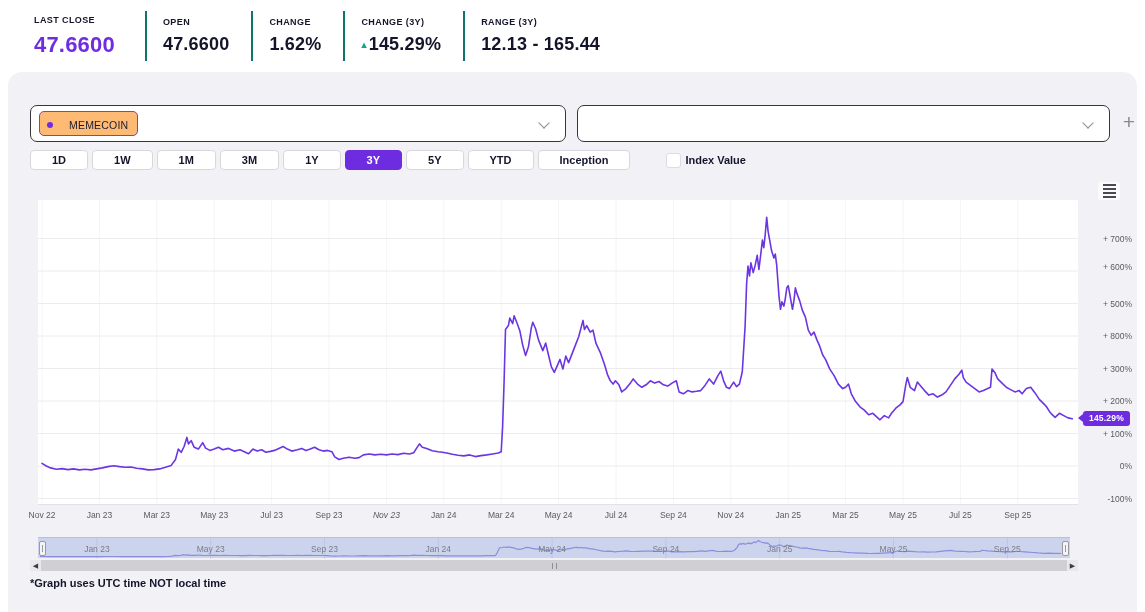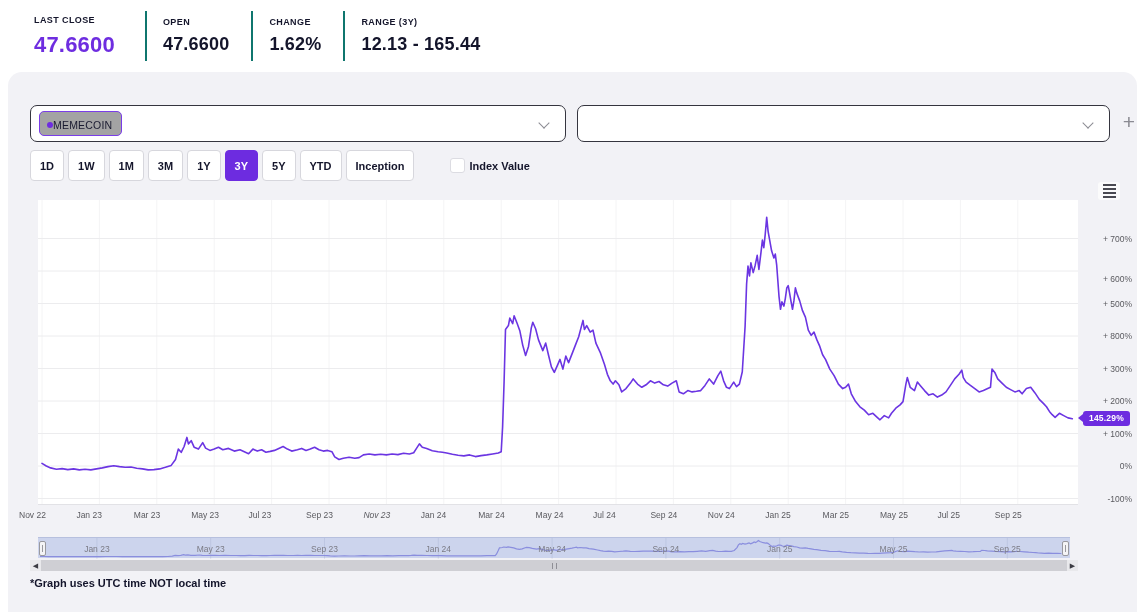--- a/index.html
+++ b/index.html
@@ -18,51 +18,51 @@
 
   
   .panel { position:absolute; left:8px; top:72px; width:1129px; height:540px;
     background:#f2f2f6; border-radius:14px 14px 0 0; }
 
   
   .select { position:absolute; top:33px; height:37px; background:#fff; border:1px solid #35353f;
     border-radius:7px; display:flex; align-items:center; }
   .select1 { left:22px; width:536px; }
   .select2 { left:569px; width:533px; }
-  .chip { display:flex; align-items:center; gap:0; margin-left:8px; height:25px;
-    border:1px solid #7a3de8; border-radius:5px; padding:2px 9px 0 7px; background:#a3a3a3; }
+  .chip { display:flex; align-items:center; gap:16px; margin-left:8px; height:25px;
+    border:1px solid #7a3de8; border-radius:5px; padding:2px 9px 0 7px; background:#fdba74; }
   .chip-dot { width:6px; height:6px; border-radius:50%; background:#6e2de0; }
   .chip-label { font-size:10.5px; font-weight:500; color:#1a1b30; letter-spacing:.2px; }
   .chev { position:absolute; right:16px; top:13px; width:9px; height:9px; }
   .chev::before { content:""; position:absolute; left:0; top:0; width:7px; height:7px;
     border-left:1.6px solid #8b8b93; border-bottom:1.6px solid #8b8b93; transform:rotate(-45deg); }
   .plus-btn { position:absolute; left:1110px; top:36px; width:22px; height:28px;
     font-size:21px; font-weight:400; color:#8b8b93; text-align:center; line-height:28px; cursor:pointer; }
 
   
   .ranges { position:absolute; left:22px; top:78px; display:flex; align-items:center; gap:4px; }
-  .rbtn { height:31px; padding:0 9px; background:#fff; border:1px solid #d7d7dd; border-radius:4px;
+  .rbtn { height:20px; padding:0 21px; background:#fff; border:1px solid #d7d7dd; border-radius:4px;
     font-size:11px; font-weight:700; color:#14152b; display:flex; align-items:center; cursor:pointer;
     font-family:"Liberation Sans", sans-serif; }
   .rbtn.active { background:#6d2ce0; border-color:#6d2ce0; color:#fff; }
   .checkbox { width:15px; height:15px; background:#fff; border:1px solid #dcdce2; border-radius:3px;
     margin-left:32px; cursor:pointer; }
   .cb-label { font-size:11px; font-weight:600; margin-left:0; color:#14152b; }
 
   
   .chart-area { position:absolute; left:0; top:106px; width:1129px; height:352px; }
   .plot { position:absolute; left:30px; top:22px; width:1040px; height:305px; background:#fff; }
   .plot svg { display:block; }
   .burger { position:absolute; left:1090px; top:4px; width:22px; height:18px; background:#fbfbfb;
     border-radius:3px; display:flex; flex-direction:column; justify-content:center; gap:2px;
     align-items:center; cursor:pointer; }
   .burger i { display:block; width:13px; height:2px; background:#4a4a52; }
   .ylab { position:absolute; left:1078px; width:46px; text-align:right; font-size:8.5px;
     color:#5a5a5f; white-space:nowrap; }
-  .xlab { position:absolute; top:332px; width:46px; font-size:8.5px;
+  .xlab { position:absolute; top:332px; width:46px; text-align:center; font-size:8.5px;
     color:#5a5a5f; white-space:nowrap; }
   .last-tag { position:absolute; left:1075px; width:47px; height:15px; background:#6d2ce0;
     border-radius:3px; color:#fff; font-size:8.5px; font-weight:700; text-align:center;
     line-height:15px; letter-spacing:.2px; }
   .last-tag::before { content:""; position:absolute; left:-5px; top:3.5px; width:0; height:0;
     border-top:4px solid transparent; border-bottom:4px solid transparent; border-right:5px solid #6d2ce0; }
 
   
   .nav { position:absolute; left:30px; top:465px; width:1032px; height:21px; background:#ccd4ed;
     border-top:1px solid #b7c0de; }
@@ -92,20 +92,24 @@
     <div class="stat-label">LAST CLOSE</div>
     <div class="stat-value purple">47.6600</div>
   </div>
   <div class="stat">
     <div class="stat-label">OPEN</div>
     <div class="stat-value">47.6600</div>
   </div>
   <div class="stat">
     <div class="stat-label">CHANGE</div>
     <div class="stat-value">1.62%</div>
+  </div>
+  <div class="stat">
+    <div class="stat-label">CHANGE (3Y)</div>
+    <div class="stat-value"><span class="up-arrow">▴</span><span>145.29%</span></div>
   </div>
   <div class="stat">
     <div class="stat-label">RANGE (3Y)</div>
     <div class="stat-value">12.13 - 165.44</div>
   </div>
 </div>
 
 <div class="panel">
 
   <div class="select select1">
@@ -170,21 +174,21 @@
           <line x1="0" y1="201" x2="1040" y2="201" stroke="#ececee" stroke-width="1"></line>
           <line x1="0" y1="233.5" x2="1040" y2="233.5" stroke="#ececee" stroke-width="1"></line>
           <line x1="0" y1="266" x2="1040" y2="266" stroke="#ececee" stroke-width="1"></line>
           <line x1="0" y1="298.5" x2="1040" y2="298.5" stroke="#ececee" stroke-width="1"></line>
           <line x1="0" y1="304.5" x2="1040" y2="304.5" stroke="#e2e2e6" stroke-width="1"></line>
           <polyline points="4.0,263.4 8.3,266.0 12.6,267.9 18.4,269.3 24.1,268.6 29.8,269.6 35.6,268.9 41.3,269.9 47.0,269.3 52.8,269.9 58.5,268.9 64.3,267.9 70.0,266.6 75.8,265.7 81.5,266.6 87.2,267.3 93.0,267.0 98.7,268.3 104.5,268.9 110.2,269.9 115.9,269.6 121.7,268.9 127.4,267.3 133.2,265.4 137.5,259.5 140.3,249.1 143.2,252.3 146.1,246.5 148.9,237.4 150.4,243.9 153.2,240.7 156.1,247.2 160.4,249.1 164.7,242.6 167.6,248.1 171.9,250.4 176.2,249.1 180.5,247.2 184.8,249.8 190.5,248.4 196.3,251.1 202.0,249.8 206.3,251.7 210.6,253.7 214.9,249.1 219.3,251.1 223.6,249.8 227.9,252.3 232.2,251.4 236.5,250.4 240.8,248.4 245.1,246.5 249.4,249.1 253.7,251.1 259.4,249.8 263.7,248.4 268.0,250.4 272.3,249.1 276.6,247.2 281.0,249.8 285.3,251.1 289.6,250.4 293.9,251.7 296.7,256.9 301.0,259.5 305.3,258.2 311.1,257.2 316.8,258.2 321.1,257.6 325.4,254.9 331.2,254.0 336.9,254.9 342.7,254.3 348.4,254.9 354.1,254.0 359.9,254.6 365.6,253.3 371.4,254.0 375.7,252.7 378.5,248.4 381.4,243.9 384.3,247.2 388.6,248.4 394.3,250.7 400.1,251.7 404.4,252.3 408.7,253.0 414.4,254.3 420.1,255.3 425.9,255.9 431.6,254.9 437.4,256.6 443.1,255.6 448.8,254.9 454.6,254.0 460.3,253.0 463.2,251.7 464.6,227.0 466.1,181.5 467.5,129.5 470.4,125.6 471.8,118.1 474.7,123.7 476.1,115.8 479.0,123.0 481.9,131.1 484.7,145.1 487.6,155.5 490.5,146.4 493.3,127.9 494.8,122.3 497.6,128.8 500.5,139.9 504.8,150.6 507.7,143.1 510.6,155.5 513.4,166.9 516.3,172.4 519.2,165.9 522.0,159.4 524.9,169.1 527.8,156.1 530.6,162.6 534.9,151.6 537.8,144.1 540.7,136.7 543.6,125.6 545.0,120.4 546.4,129.5 548.7,125.6 552.2,132.1 555.0,130.2 557.9,143.1 562.2,152.3 566.5,164.6 569.4,174.3 572.3,180.8 575.1,184.1 577.4,180.8 580.9,184.8 583.7,191.9 588.0,188.6 592.4,183.1 595.2,178.9 599.5,184.1 603.8,187.3 608.1,184.8 612.4,180.8 616.7,183.1 621.0,181.5 625.4,184.8 629.7,186.1 634.0,183.1 638.3,180.8 641.1,191.9 645.4,193.8 649.8,190.6 654.1,191.9 658.4,191.3 662.7,190.6 667.0,185.4 671.3,178.9 675.6,184.1 679.9,175.6 682.8,171.1 685.6,180.8 688.5,187.3 691.4,188.6 695.7,182.1 698.5,186.7 701.4,184.1 704.3,171.8 707.1,126.3 708.6,84.0 710.0,66.1 711.5,75.9 712.9,62.9 715.2,72.6 717.2,65.2 719.2,55.4 720.9,69.4 722.9,53.1 724.4,40.1 725.8,47.6 727.2,34.6 728.7,17.4 730.1,31.3 731.5,39.2 733.6,50.8 735.9,58.0 737.3,54.1 738.7,65.2 741.0,96.3 742.5,109.3 743.9,101.9 745.9,106.1 747.3,98.6 748.8,87.9 750.2,85.6 751.6,93.1 753.1,101.9 754.5,109.3 755.9,100.9 757.4,87.9 758.8,93.1 761.7,100.9 764.5,110.7 767.4,117.2 770.3,130.2 773.2,135.3 776.0,132.1 778.9,139.9 781.8,146.4 784.6,154.8 787.5,159.4 791.8,169.1 796.1,175.6 800.4,184.1 804.7,188.6 807.6,187.3 810.5,184.1 813.3,193.8 817.6,201.6 821.9,206.8 826.3,210.1 830.6,214.7 834.9,213.3 839.2,217.3 842.0,219.8 846.3,215.6 850.6,217.9 853.5,213.3 857.8,208.2 862.1,204.9 865.0,201.6 867.9,184.1 869.3,177.6 872.2,187.3 876.5,190.6 879.4,182.1 882.2,185.4 886.5,190.6 890.8,195.1 895.1,193.8 899.4,197.1 903.7,195.1 908.0,191.9 912.4,185.4 916.7,178.9 921.0,174.3 923.8,170.1 925.3,177.6 928.1,182.1 932.4,185.4 936.8,188.6 941.1,191.9 945.4,190.6 949.7,188.6 952.5,187.3 954.0,169.1 956.8,172.4 959.7,178.9 964.0,183.1 968.3,187.3 972.6,189.6 976.9,191.9 981.2,190.6 984.1,193.8 988.4,188.6 992.7,187.3 997.0,192.9 1001.3,199.4 1005.6,203.6 1008.5,206.8 1011.4,211.4 1014.2,214.7 1017.1,217.3 1021.4,213.3 1025.7,215.6 1030.0,217.9 1034.3,218.8" fill="none" stroke="#6b35e2" stroke-width="1.6" stroke-linejoin="round" stroke-linecap="round"></polyline>
         </svg>
     </div>
     <div id="y-labels">
         <div class="ylab" style="top: 55.5px;">+ 700%</div>
-        <div class="ylab" style="top: 96px;">+ 600%</div>
+        <div class="ylab" style="top: 84px;">+ 600%</div>
         <div class="ylab" style="top: 120.5px;">+ 500%</div>
         <div class="ylab" style="top: 153px;">+ 800%</div>
         <div class="ylab" style="top: 185.5px;">+ 300%</div>
         <div class="ylab" style="top: 218px;">+ 200%</div>
         <div class="ylab" style="top: 250.5px;">+ 100%</div>
         <div class="ylab" style="top: 283px;">0%</div>
         <div class="ylab" style="top: 315.5px;">-100%</div>
       </div>
     <div id="x-labels">
         <div class="xlab" style="left: 11px;">Nov 22</div>

